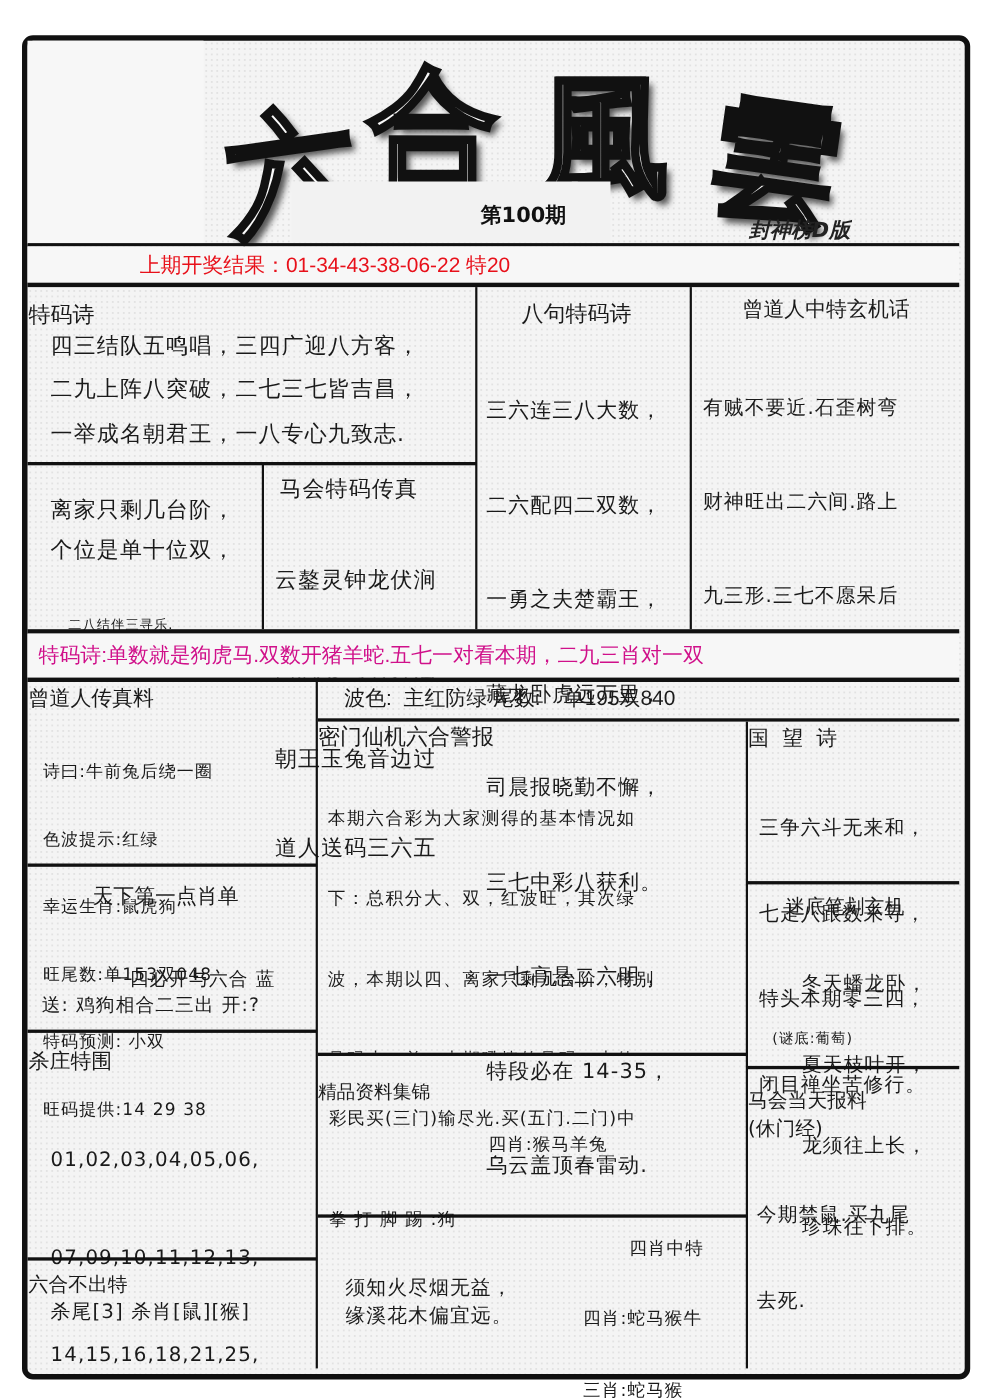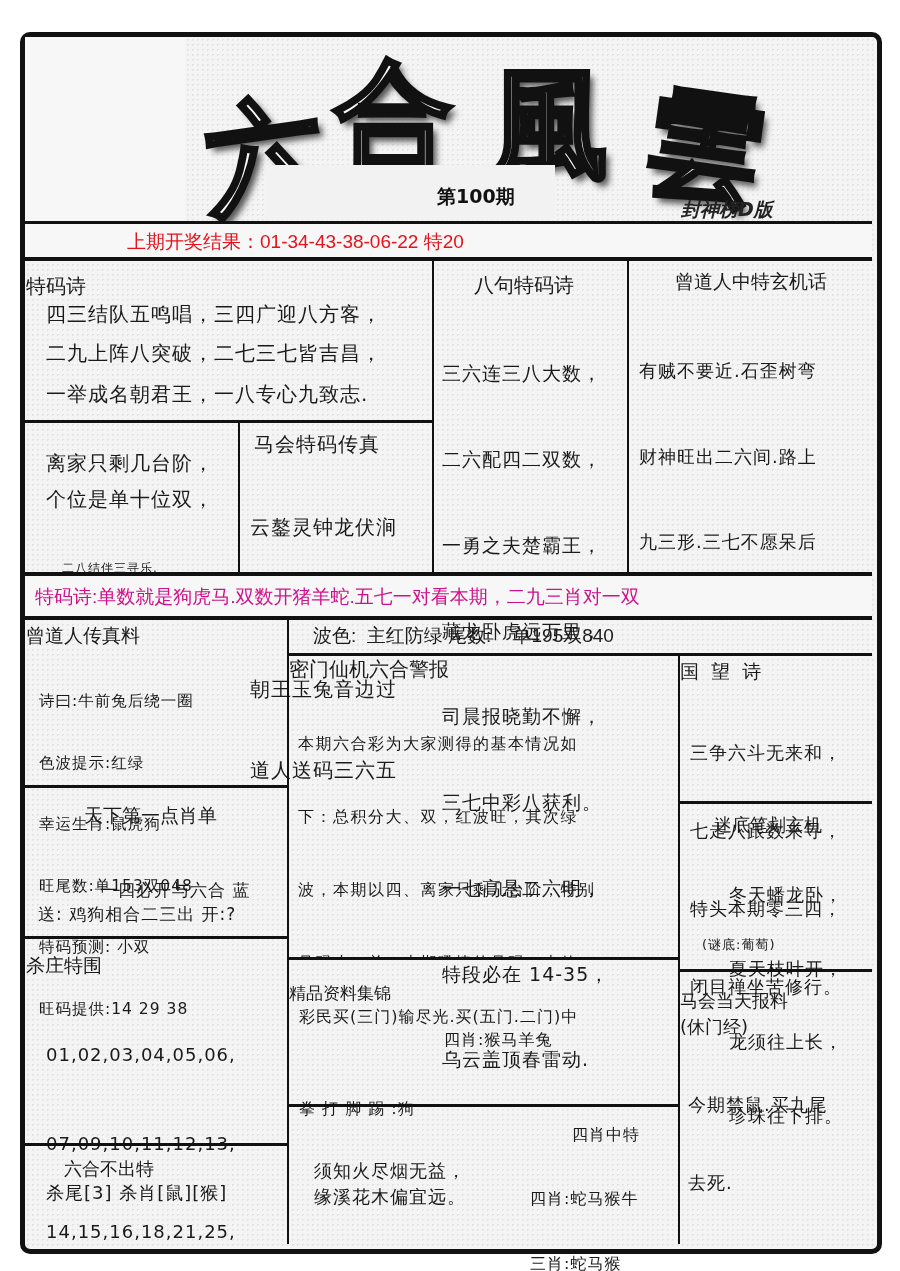--- a/index.html
+++ b/index.html
@@ -177,21 +177,21 @@
     <div>01,02,03,04,05,06,</div>
     <div>07,09,10,11,12,13,</div>
     <div>14,15,16,18,21,25,</div>
     
     
   </div>
 </div>
 <div class="hline" style="left:25px;top:1143px;width:263px;height:3px;"></div>
 
 <div class="abs" style="left:26px;top:1146px;width:261px;height:98px;">
-  <div class="t center" style="left:0;width:261px;top:14px;font-size:18px;padding-left:38px;">六合不出特</div>
+  <div class="t center" style="left:0;width:261px;top:14px;font-size:18px;">六合不出特</div>
   <div class="t" style="left:20px;top:38px;font-size:18px;letter-spacing:1px;">杀尾[3] 杀肖[鼠][猴]</div>
 </div>
 
 <div class="abs" style="left:289px;top:960px;width:389px;height:144px;overflow:hidden;margin-top:21px;">
   <div class="t center" style="left:0;width:389px;top:4px;font-size:17px;">精品资料集锦</div>
   <div class="t" style="left:10px;top:28px;font-size:16px;letter-spacing:1px;">彩民买(三门)输尽光.买(五门.二门)中</div>
   <div class="t" style="left:155px;top:51px;font-size:16px;letter-spacing:1px;">四肖:猴马羊兔</div>
   <div class="lines" style="left:10px;top:74px;font-size:16px;line-height:21.5px;letter-spacing:1px;">
     <div>拳 打 脚 踢 :狗</div>
     

